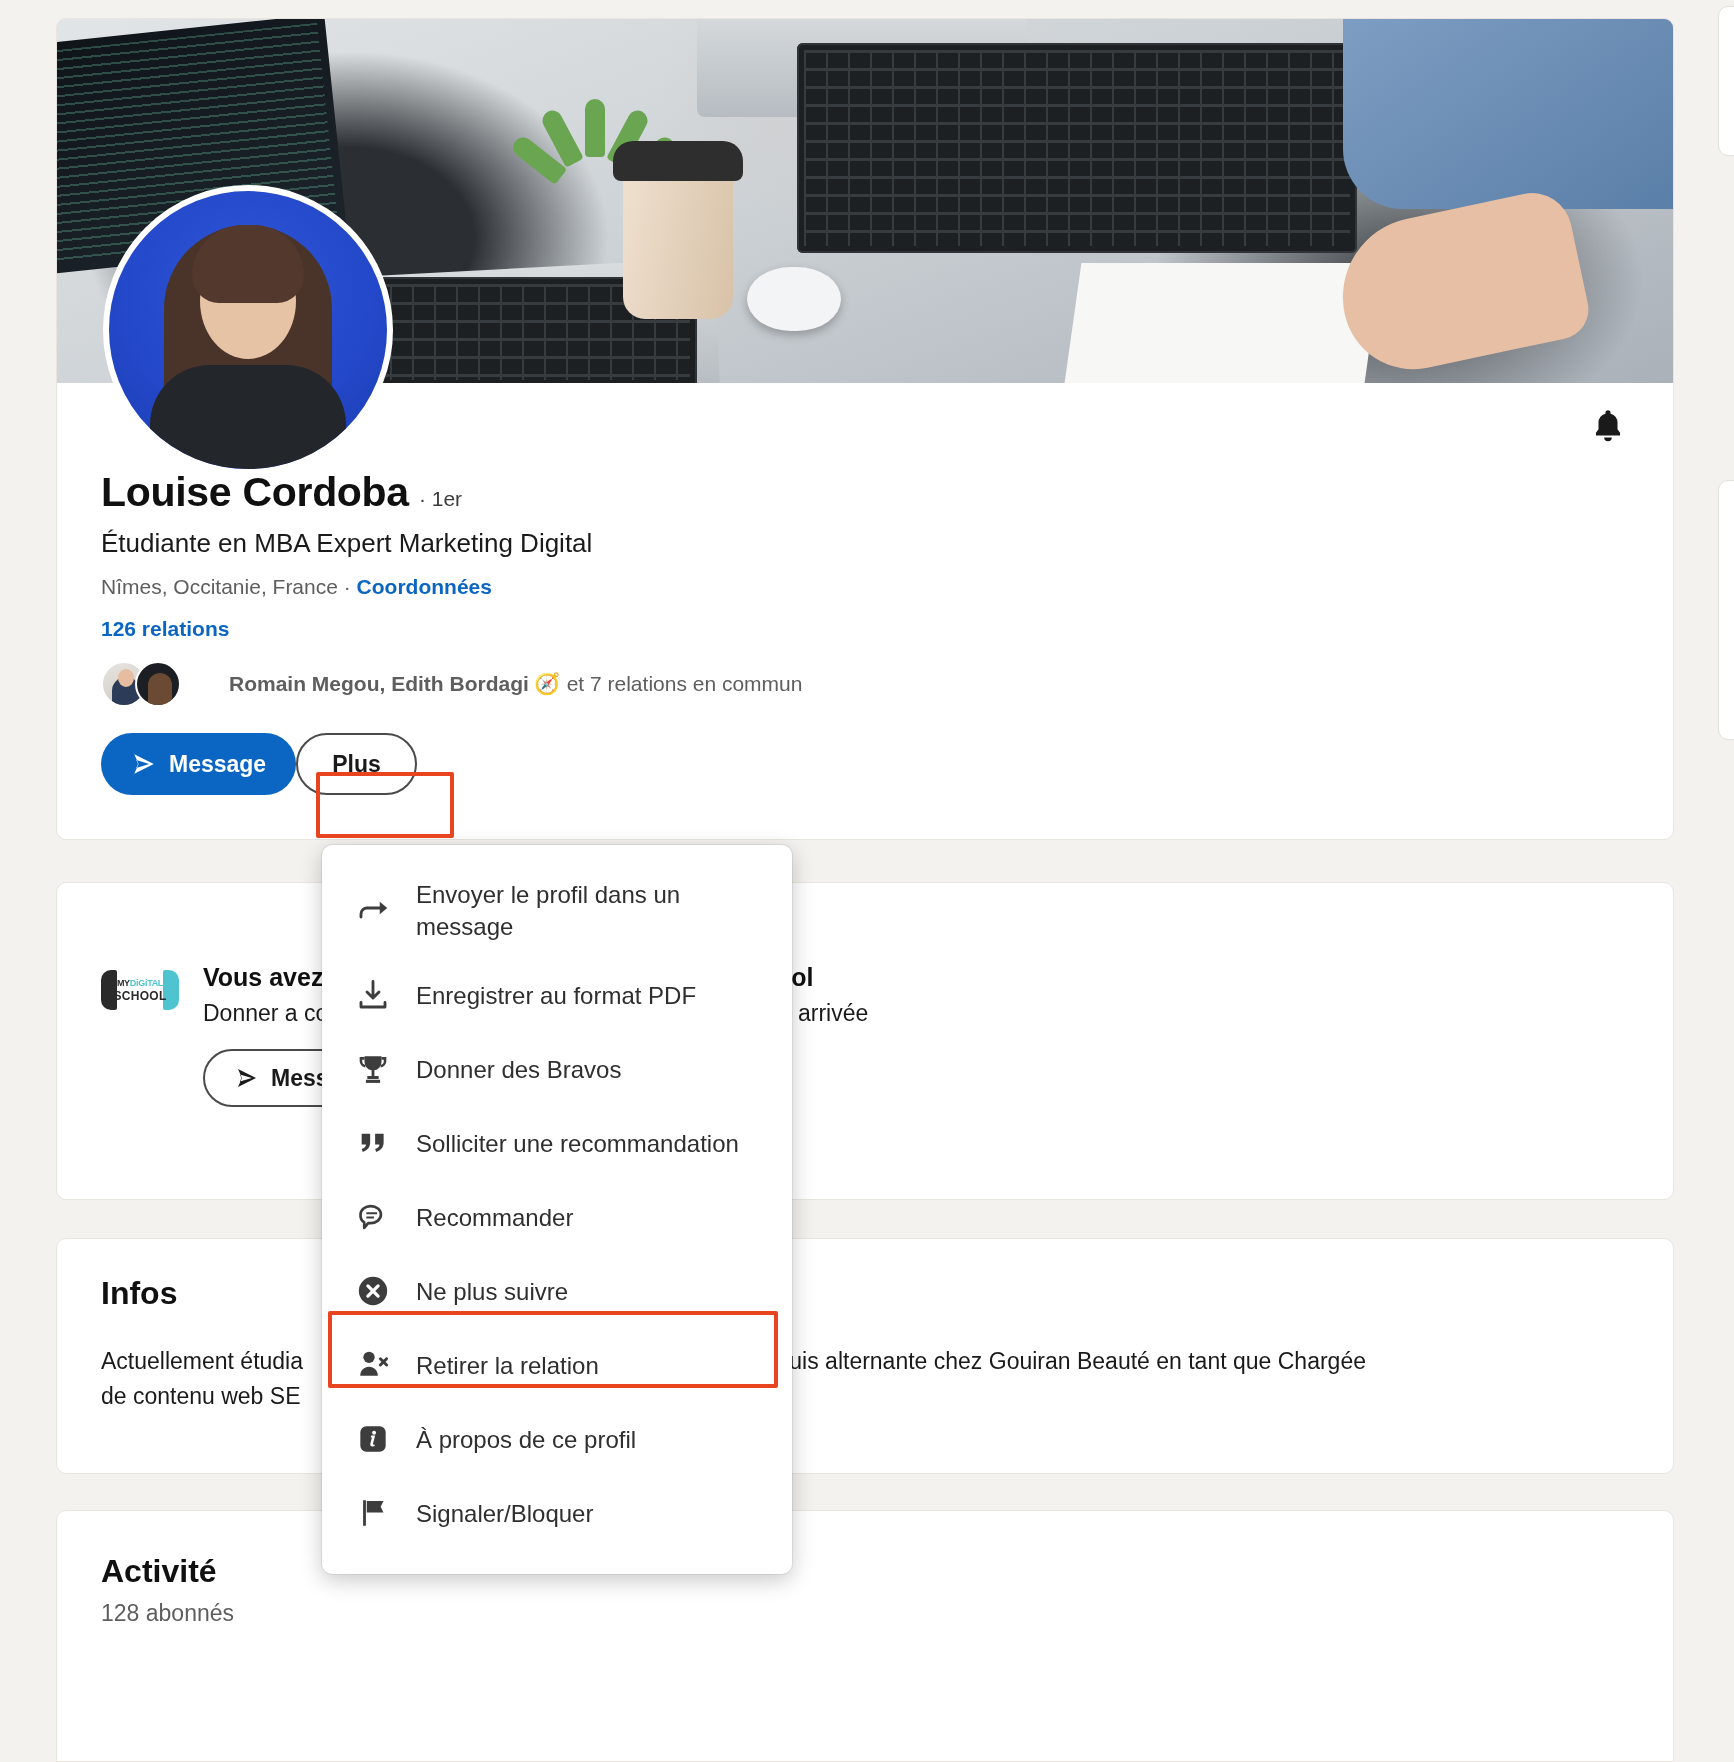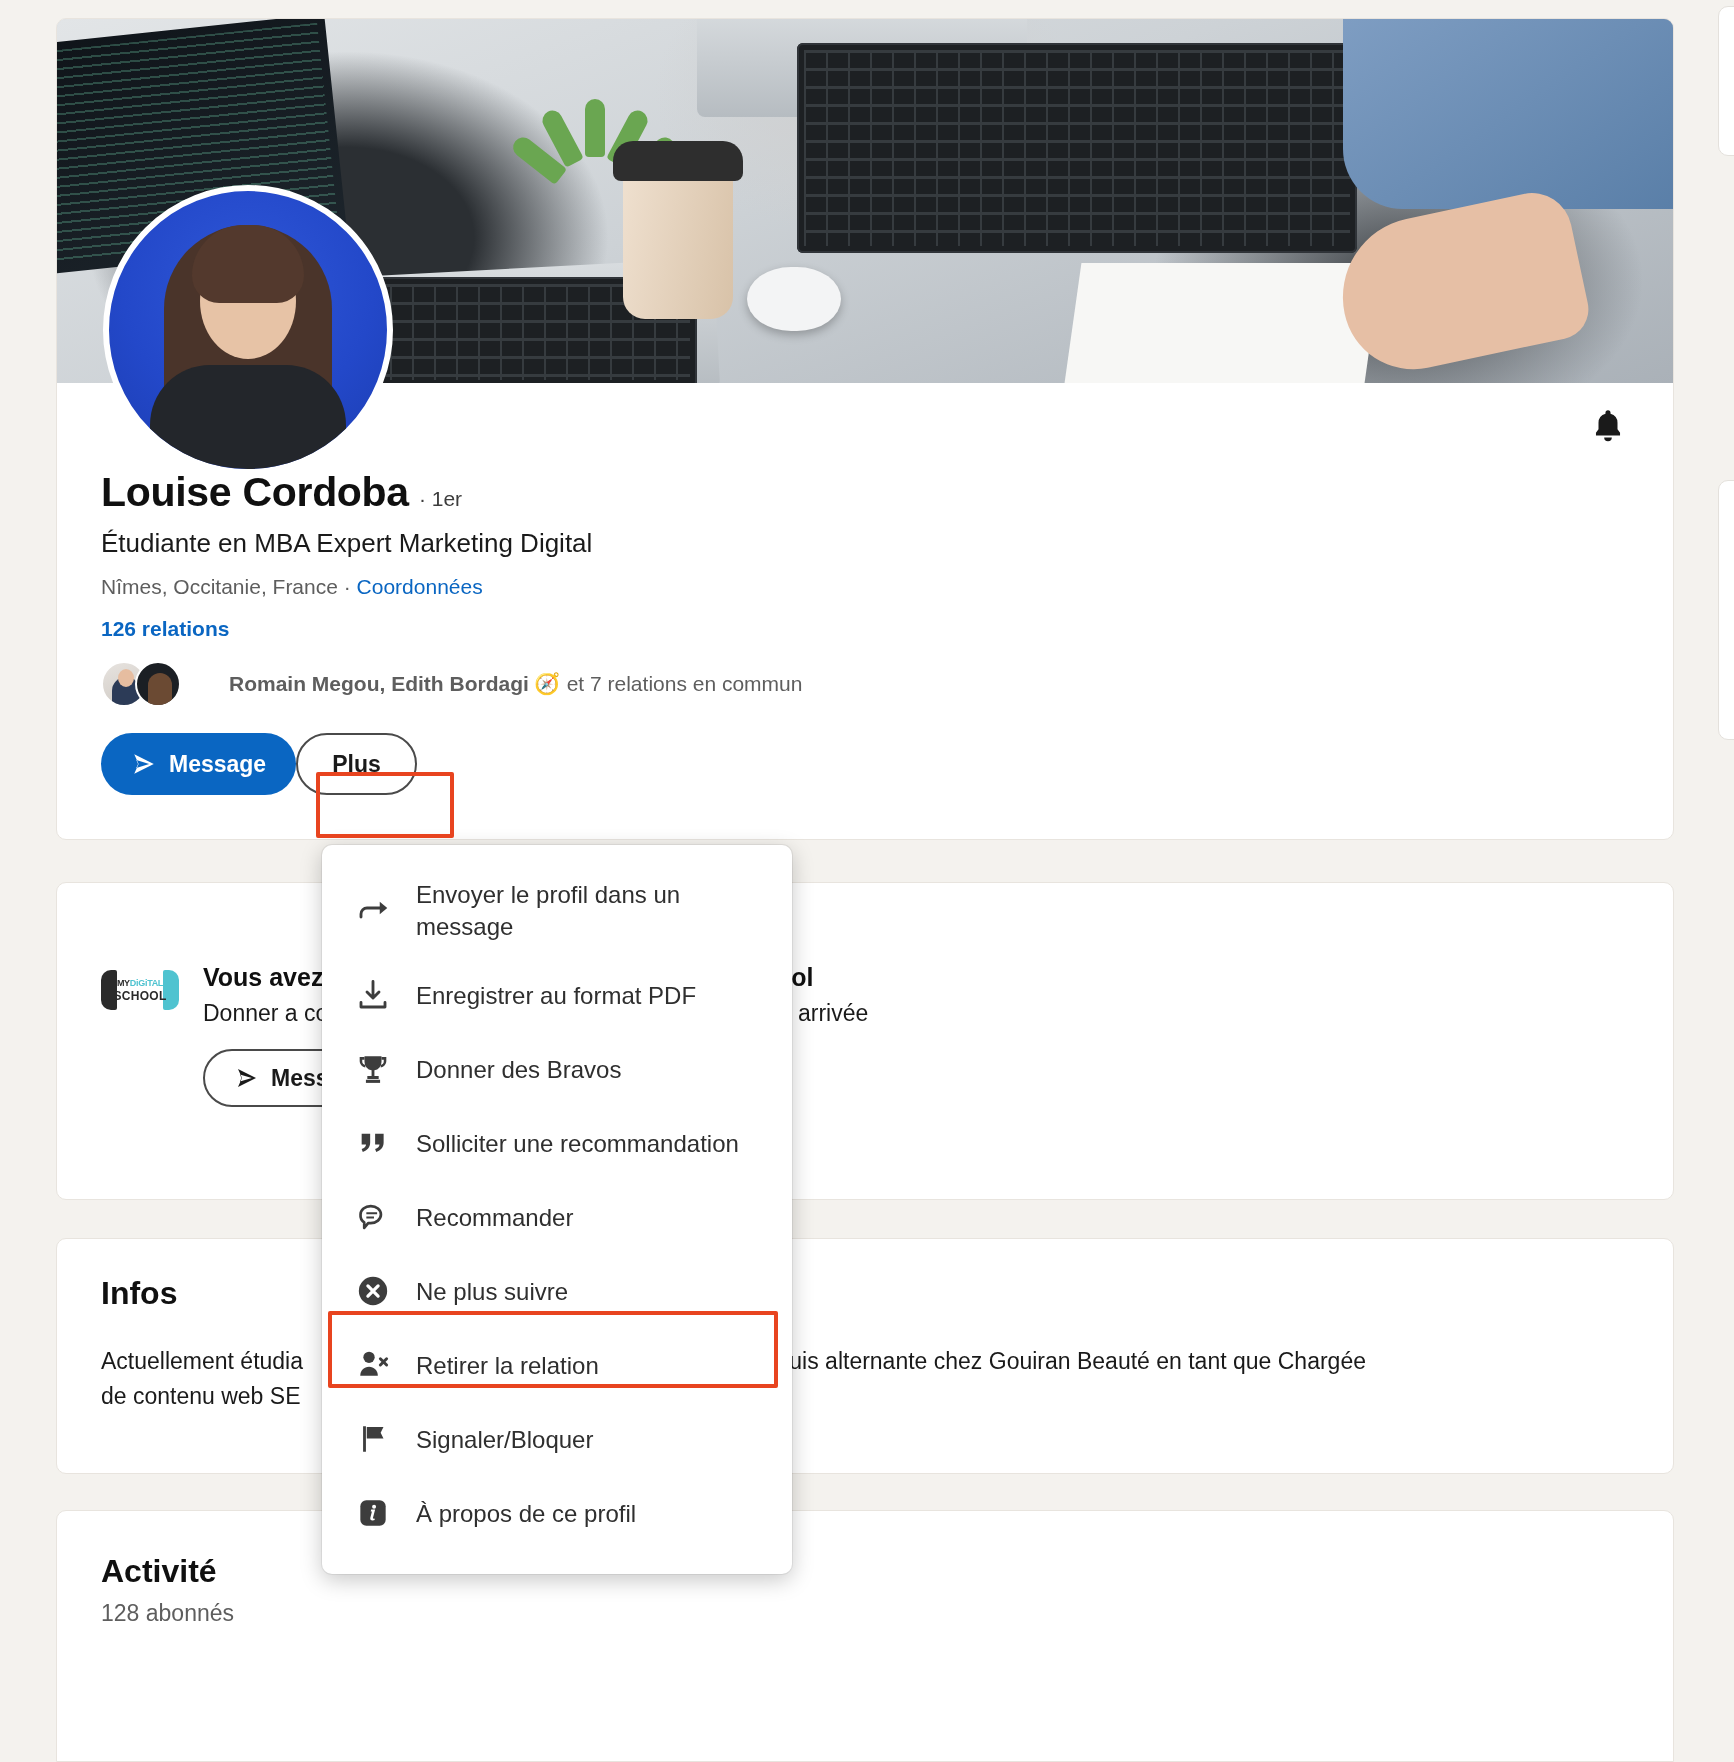--- a/index.html
+++ b/index.html
@@ -135,21 +135,21 @@
 
   .identity { padding: 0 44px 0 44px; }
   .name-line { display: flex; align-items: baseline; gap: 10px; margin-top: -6px; }
   .name {
     font-size: 41px; font-weight: 700; color: #101010; letter-spacing: -0.3px;
   }
   .degree { font-size: 21px; color: #3d3d3d; font-weight: 400; }
   .headline { margin-top: 12px; font-size: 26px; color: #1a1a1a; }
   .location { margin-top: 16px; font-size: 21px; color: #5e5e5e; }
   .location .dot { color: #5e5e5e; }
-  .link-blue { color: #0a66c2; font-weight: 400; cursor: pointer; }
+  .link-blue { color: #0a66c2; font-weight: 700; cursor: pointer; }
   .connections { margin-top: 18px; font-size: 21px; color: #0a66c2; font-weight: 700; cursor: pointer; }
 
   .mutual { margin-top: 20px; display: flex; align-items: center; gap: 36px; }
   .facepile { position: relative; width: 92px; height: 46px; }
   .facepile .f {
     position: absolute; top: 0; width: 46px; height: 46px; border-radius: 50%;
     border: 2px solid #fff; overflow: hidden;
   }
   .facepile .f1 { left: 0; background: linear-gradient(160deg,#e7e3df,#cfcac4); }
   .facepile .f1::after{ content:""; position:absolute; left:9px; top:14px; width:28px; height:34px; background:#2c3b57; border-radius:14px 14px 0 0;}
@@ -454,35 +454,35 @@
           <circle cx="9.2" cy="6.6" r="4" fill="#3d3d3d"></circle>
           <path fill="#3d3d3d" d="M3 19.5c0-3.6 2.8-6.2 6.2-6.2s6.2 2.6 6.2 6.2H3z"></path>
           <path fill="none" stroke="#3d3d3d" stroke-width="2.1" stroke-linecap="round" d="M17.2 7.6l4.4 4.4M21.6 7.6l-4.4 4.4"></path>
         </svg>
       </span>
       <span class="menu-label">Retirer la relation</span>
     </div>
 
     <div class="menu-item">
       <span class="menu-icon">
-        <svg width="34" height="34" viewBox="0 0 24 24">
-          <path fill="#3d3d3d" d="M5 3h2v18H5z"></path>
-          <path fill="#3d3d3d" d="M7.6 3.6h11.8l-2 4 2 4H7.6z"></path>
-        </svg>
-      </span>
-      <span class="menu-label">Signaler/Bloquer</span>
-    </div>
-
-    <div class="menu-item">
-      <span class="menu-icon">
         <svg width="32" height="32" viewBox="0 0 24 24">
           <rect x="2.5" y="2.5" width="19" height="19" rx="4.5" fill="#3d3d3d"></rect>
           <path fill="#fff" d="M10.6 9.4h3l-1.6 6.2c-.1.5.1.7.6.6l.5-.1.2 1.2c-.5.2-1 .3-1.6.3-1.4 0-2-.7-1.7-2l1.2-4.7h-.9l.3-1.5zm2.2-3.6a1.5 1.5 0 1 1 0 3 1.5 1.5 0 0 1 0-3z"></path>
         </svg>
       </span>
       <span class="menu-label">À propos de ce profil</span>
     </div>
+
+    <div class="menu-item">
+      <span class="menu-icon">
+        <svg width="34" height="34" viewBox="0 0 24 24">
+          <path fill="#3d3d3d" d="M5 3h2v18H5z"></path>
+          <path fill="#3d3d3d" d="M7.6 3.6h11.8l-2 4 2 4H7.6z"></path>
+        </svg>
+      </span>
+      <span class="menu-label">Signaler/Bloquer</span>
+    </div>
   </div>
 
   <div class="hl-box" style="left:316px; top:772px; width:138px; height:66px;"></div>
   <div class="hl-box" style="left:328px; top:1311px; width:450px; height:77px;"></div>
 
 </div>
 
 </body></html>

